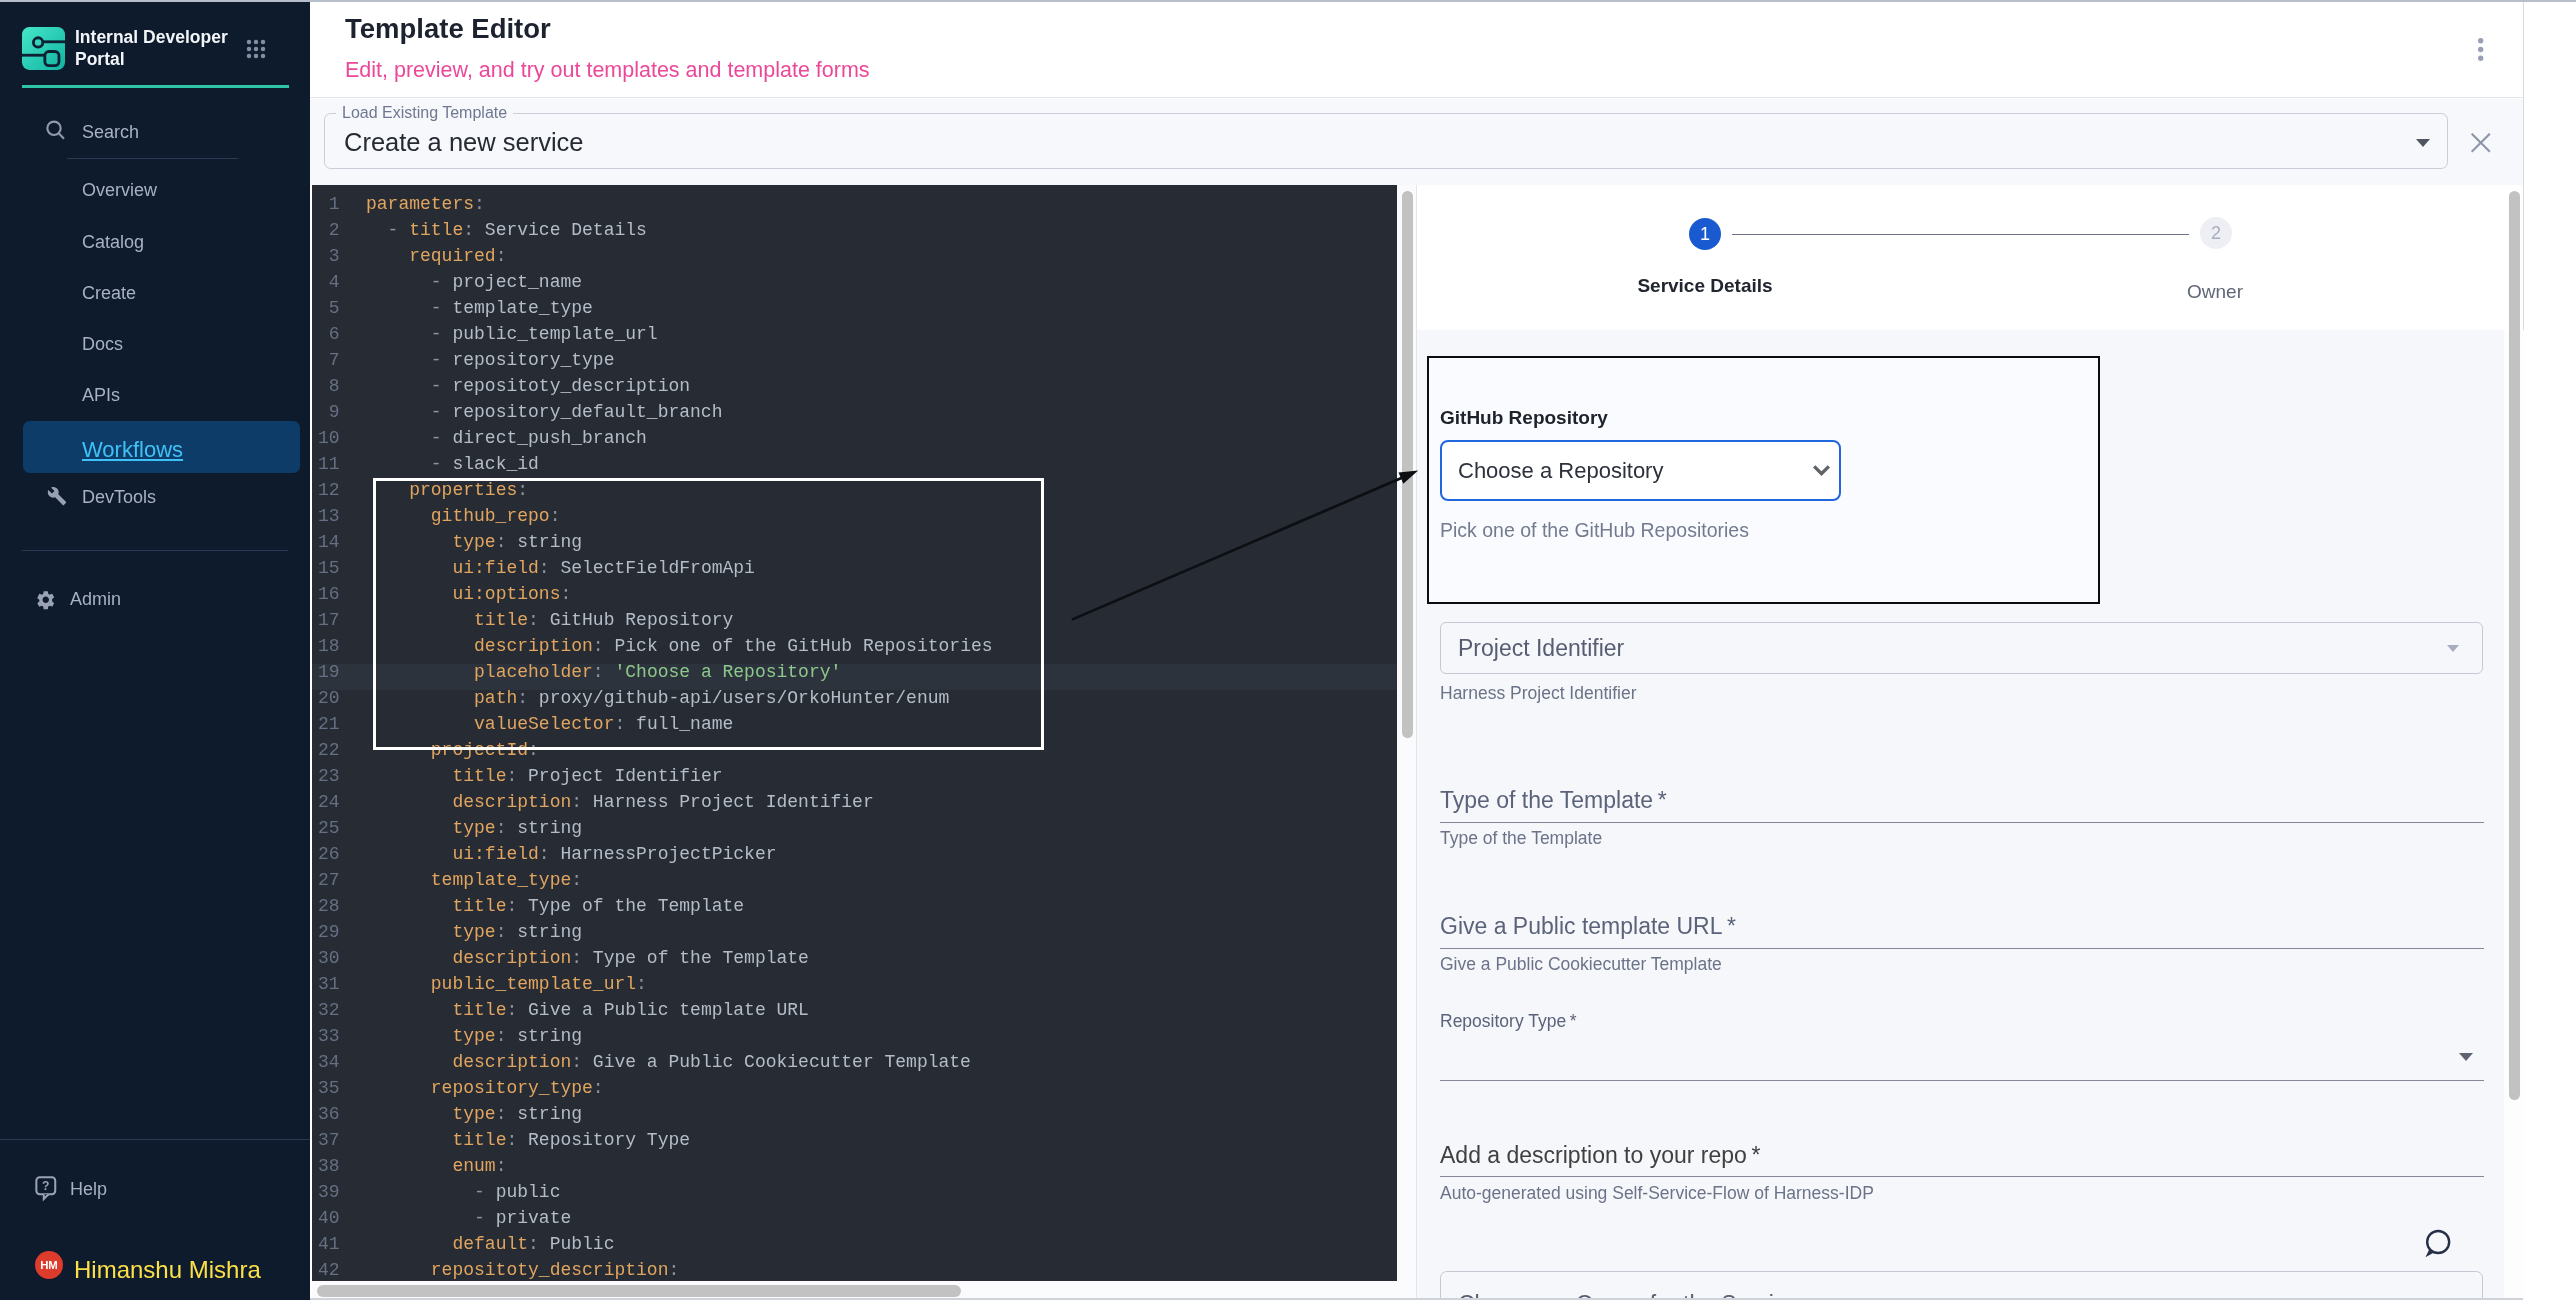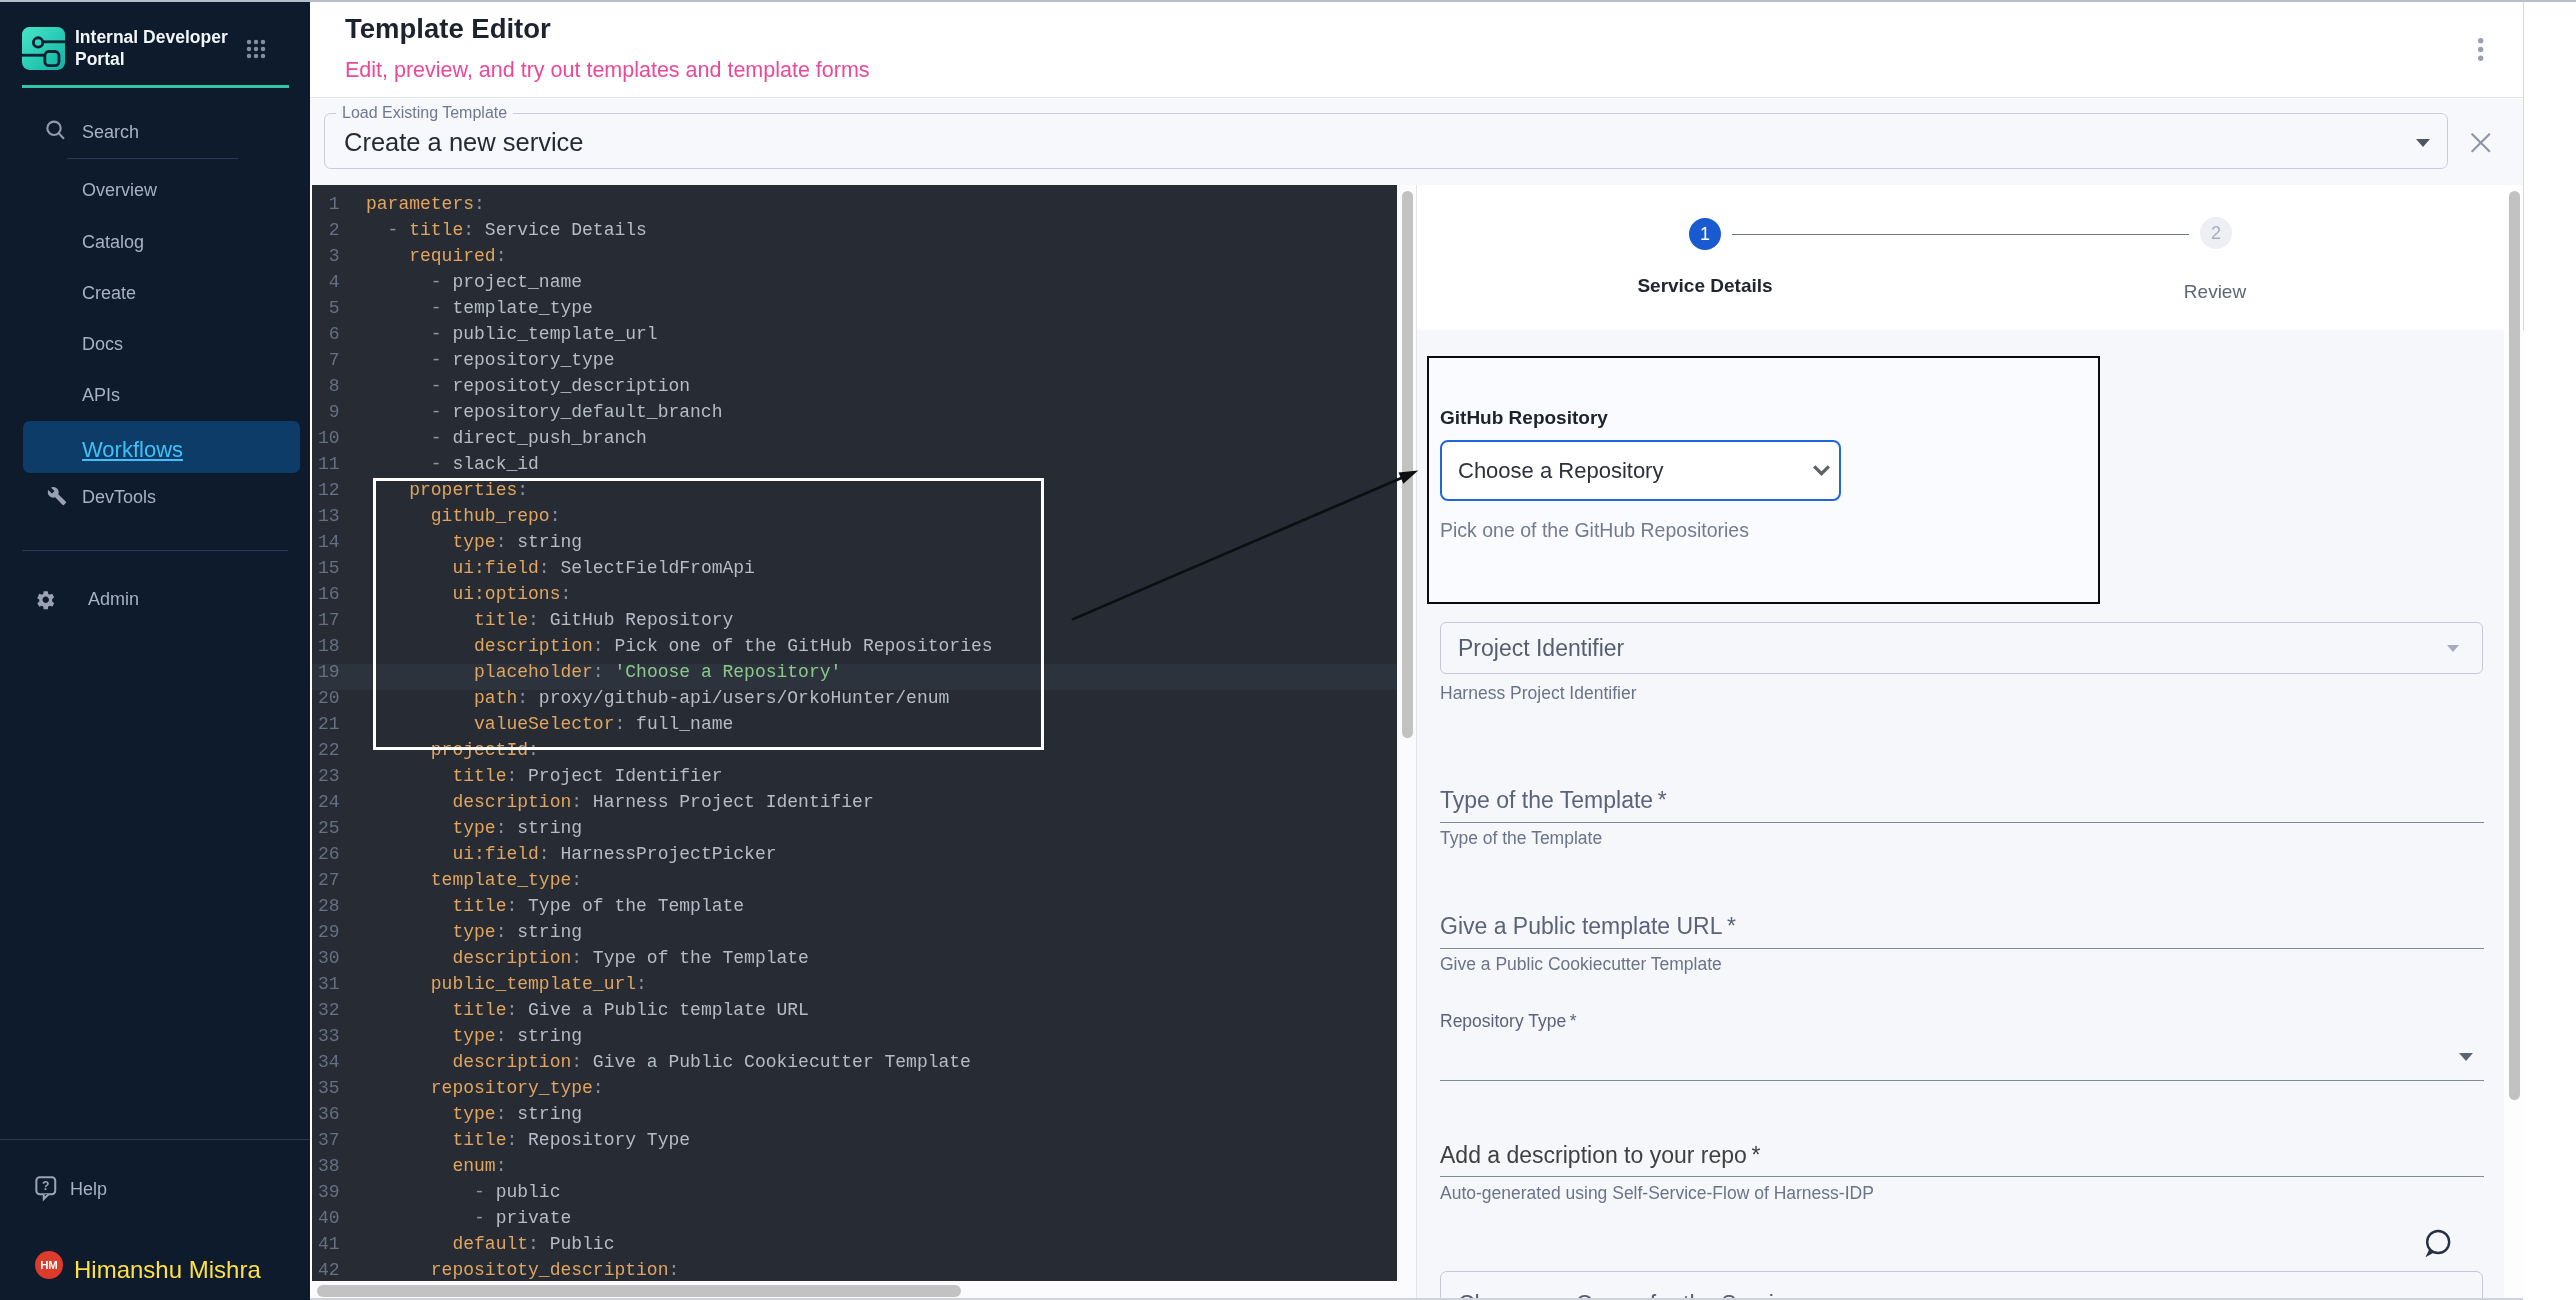--- a/index.html
+++ b/index.html
@@ -73,21 +73,21 @@
     <svg class="abs" style="left:47px;top:486px;" width="20" height="20" viewBox="0 0 24 24">
       <path fill="#98a1b3" d="M22.7 19l-9.1-9.1c.9-2.3.4-5-1.5-6.9-2-2-5-2.4-7.4-1.3L9 6 6 9 1.6 4.7C.4 7.1.9 10.1 2.9 12.1c1.9 1.9 4.6 2.4 6.9 1.5l9.1 9.1c.4.4 1 .4 1.4 0l2.3-2.3c.5-.4.5-1.1.1-1.4z"></path>
     </svg>
     <div class="abs mi" style="left:82px;top:487px;">DevTools</div>
 
     <div class="abs" style="left:22px;top:550px;width:266px;height:0.7px;background:#2b3a52;"></div>
 
     <svg class="abs" style="left:35px;top:589px;" width="21.5" height="21.5" viewBox="0 0 24 24">
       <path fill="#9aa3b5" d="M19.14 12.94c.04-.3.06-.61.06-.94 0-.32-.02-.64-.07-.94l2.03-1.58c.18-.14.23-.41.12-.61l-1.92-3.32c-.12-.22-.37-.29-.59-.22l-2.39.96c-.5-.38-1.03-.7-1.62-.94l-.36-2.54c-.04-.24-.24-.41-.48-.41h-3.84c-.24 0-.43.17-.47.41l-.36 2.54c-.59.24-1.13.57-1.62.94l-2.39-.96c-.22-.08-.47 0-.59.22L2.74 9.87c-.12.21-.08.47.12.61l2.03 1.58c-.05.3-.09.63-.09.94s.02.64.07.94l-2.03 1.58c-.18.14-.23.41-.12.61l1.92 3.32c.12.22.37.29.59.22l2.39-.96c.5.38 1.03.7 1.62.94l.36 2.54c.05.24.24.41.48.41h3.84c.24 0 .44-.17.47-.41l.36-2.54c.59-.24 1.13-.56 1.62-.94l2.39.96c.22.08.47 0 .59-.22l1.92-3.32c.12-.22.07-.47-.12-.61l-2.01-1.58zM12 15.6c-1.98 0-3.6-1.62-3.6-3.6s1.62-3.6 3.6-3.6 3.6 1.62 3.6 3.6-1.62 3.6-3.6 3.6z"></path>
     </svg>
-    <div class="abs mi" style="left:70px;top:589px;margin-left:18px;">Admin</div>
+    <div class="abs mi" style="left:70px;top:589px;">Admin</div>
 
     <div class="abs" style="left:0;top:1139px;width:310px;height:0.7px;background:#2b3a52;"></div>
 
     <svg class="abs" style="left:35px;top:1176px;" width="27" height="27" viewBox="0 0 40 40">
       <rect x="2" y="2" width="28" height="25" rx="5" stroke="#9aa3b5" stroke-width="3" fill="none"></rect>
       <path d="M13 27 l0 7 l7 -7" fill="#0d1b2d" stroke="#9aa3b5" stroke-width="3"></path>
       <text x="16" y="21" font-size="18" font-weight="700" fill="#9aa3b5" text-anchor="middle">?</text>
     </svg>
     <div class="abs mi" style="left:70px;top:1179px;">Help</div>
 
@@ -218,21 +218,21 @@
   <div class="abs" style="left:317px;top:1285px;width:644px;height:12px;border-radius:6px;background:#c2c2c2;"></div>
 
   <div class="abs" style="left:1417px;top:185px;width:1106px;height:146px;background:#fff;"></div>
   <div class="abs" style="left:1417px;top:330px;width:1087px;height:971px;background:#f6f7fa;"></div>
   <div class="abs" style="left:2504px;top:330px;width:19.5px;height:971px;background:#fdfdfe;"></div>
 
   <div class="abs" style="left:1732px;top:234px;width:457px;height:1.3px;background:#6e7487;"></div>
   <div class="abs" style="left:1689px;top:218px;width:32px;height:32px;border-radius:50%;background:#1a5ad0;color:#fff;font-size:18px;text-align:center;line-height:32px;">1</div>
   <div class="abs" style="left:2200px;top:217px;width:32px;height:32px;border-radius:50%;background:#edeff4;color:#a8adbb;font-size:18px;text-align:center;line-height:32px;">2</div>
   <div class="abs" style="left:1571px;top:275px;width:268px;text-align:center;font-size:19px;font-weight:700;color:#20252f;">Service Details</div>
-  <div class="abs" style="left:2081px;top:281px;width:268px;text-align:center;font-size:19px;color:#5f6777;">Review</div>
+  <div class="abs" style="left:2081px;top:281px;width:268px;text-align:center;font-size:19px;color:#5f6777;">Owner</div>
 
   <div class="abs" style="left:1427px;top:356px;width:673px;height:248px;border:2.7px solid #0a0c10;background:#fafbfe;"></div>
   <div class="abs" style="left:1440px;top:407px;font-size:19px;font-weight:700;color:#1d222b;">GitHub Repository</div>
   <div class="abs" style="left:1440px;top:440px;width:401px;height:61px;background:#fff;border:2px solid #2066dd;border-radius:8px;"></div>
   <div class="abs" style="left:1458px;top:458px;font-size:22px;color:#2c313c;">Choose a Repository</div>
   <svg class="abs" style="left:1812px;top:464px;" width="19" height="12" viewBox="0 0 28 18">
     <polyline points="3,3.5 14,14.5 25,3.5" stroke="#5f6469" stroke-width="5" fill="none"></polyline>
   </svg>
   <div class="abs" style="left:1440px;top:519px;font-size:19.5px;color:#737b90;">Pick one of the GitHub Repositories</div>
 

